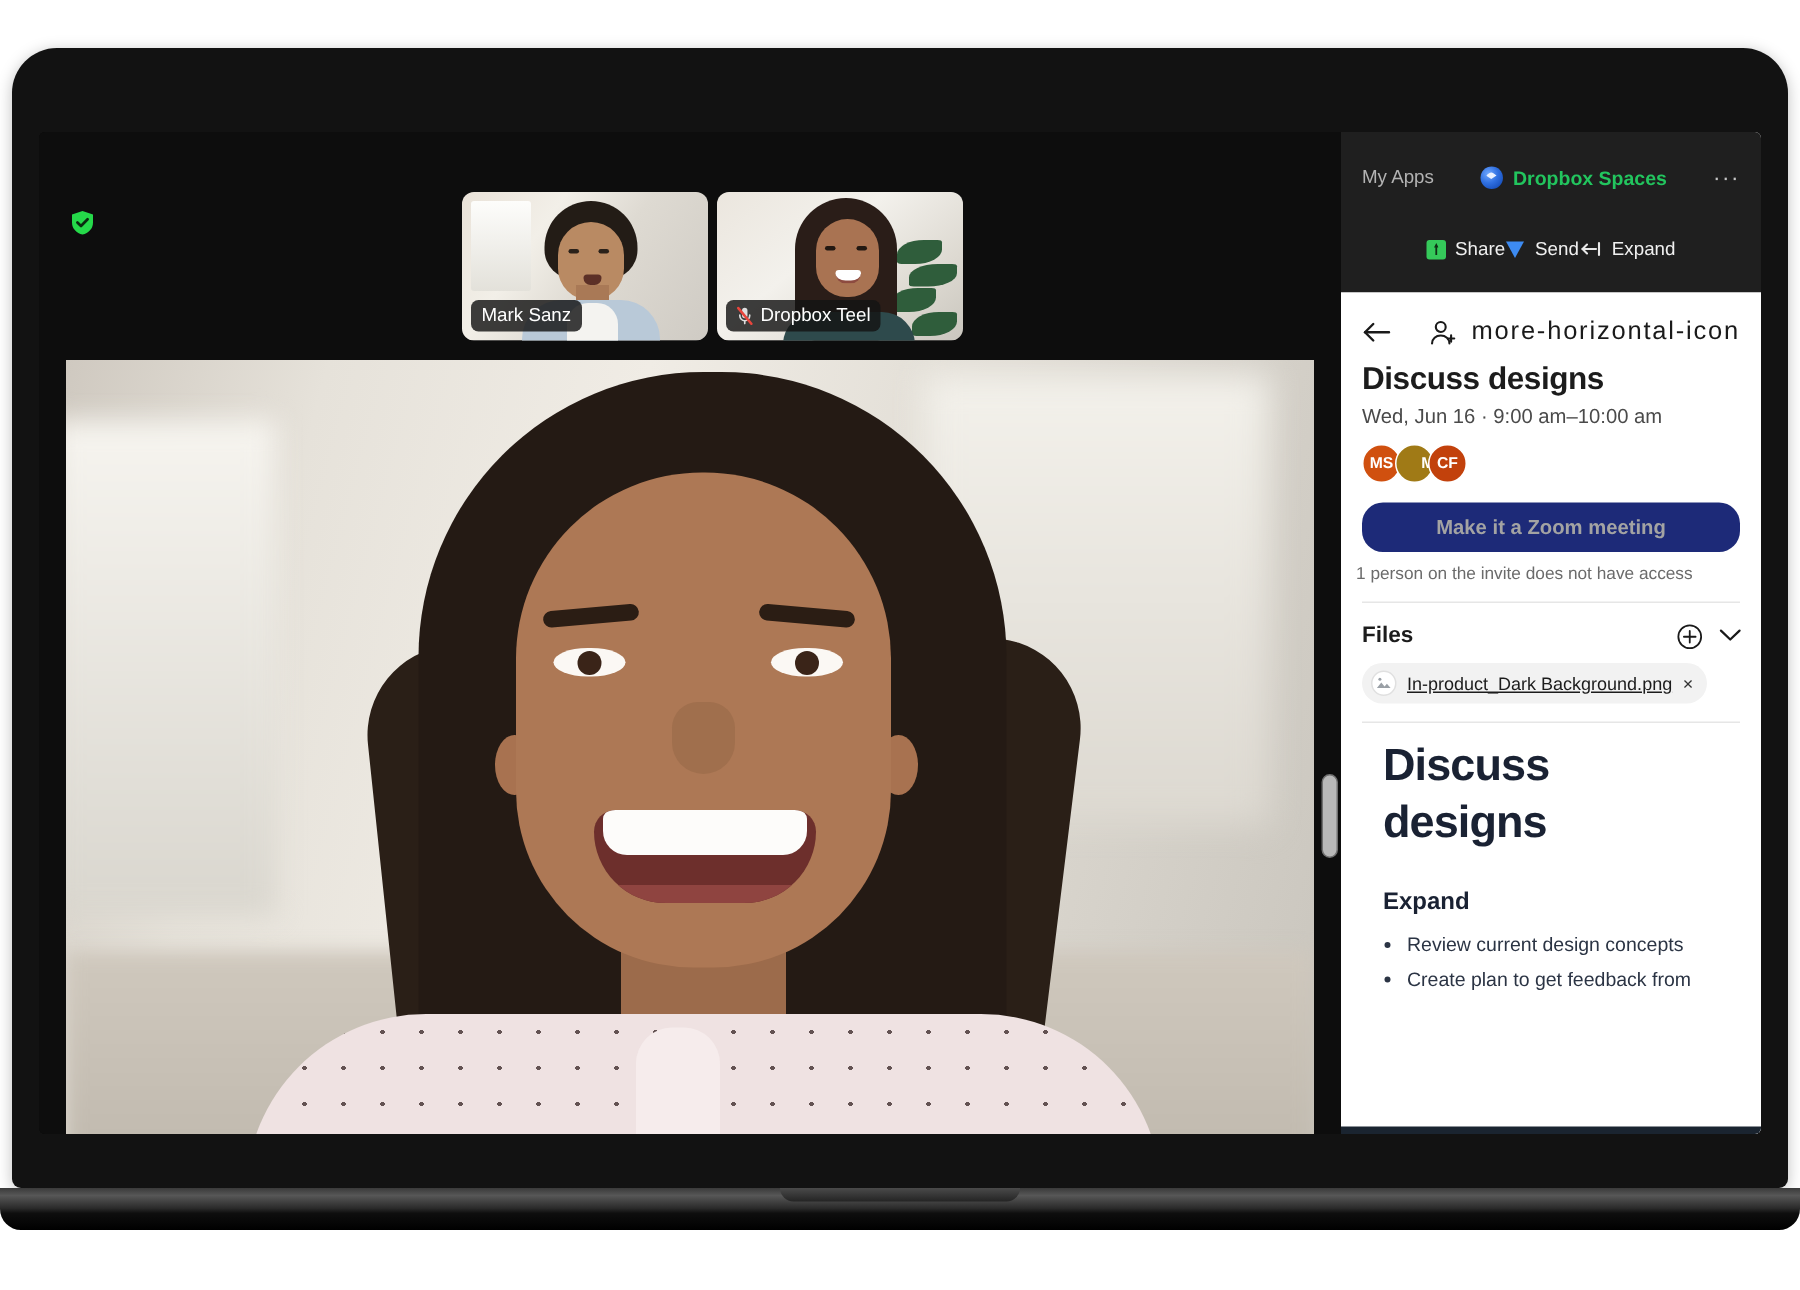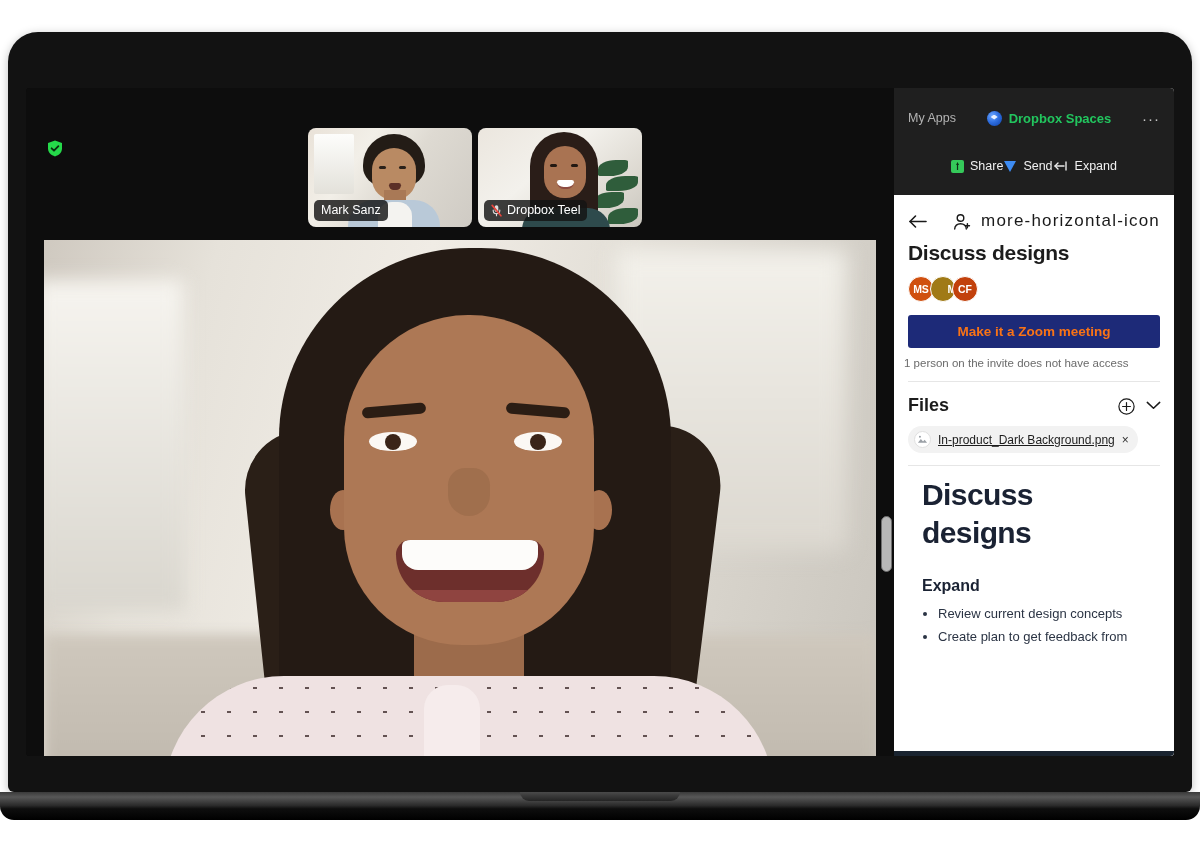--- a/index.html
+++ b/index.html
@@ -248,38 +248,38 @@
   }
   #avatars { display: flex; padding: 11px 14px 0 14px; }
   .avatar {
     width: 26px; height: 26px; border-radius: 50%;
     color: #fff; font-size: 10.5px; font-weight: bold;
     display: flex; align-items: center; justify-content: center;
     border: 1.6px solid #fff; margin-right: -4px;
   }
   #zoom-btn {
     margin: 13px 14px 0 14px;
-    height: 33px; border-radius: 3px;
+    height: 33px; border-radius: 14px;
     background: #1d2a78;
-    color: #f97316; font-size: 13.5px; font-weight: bold;
+    color: #a3a3a3; font-size: 13.5px; font-weight: bold;
     display: flex; align-items: center; justify-content: center;
     cursor: pointer; border: none; width: calc(100% - 28px);
     font-family: "Liberation Sans", sans-serif;
   }
   #access-note {
     text-align: left; font-size: 11.5px; color: #6b6b6b;
     padding: 9px 10px 12px 10px;
   }
   .divider { height: 1px; background: #e6e6e6; margin: 0 14px; }
 
   .section-row {
     display: flex; align-items: center;
     padding: 13px 14px 10px 14px;
   }
-  .section-title { font-size: 18px; font-weight: bold; color: #1c1c1c; flex: 1; }
+  .section-title { font-size: 15px; font-weight: bold; color: #1c1c1c; flex: 1; }
   .plus-ico { width: 16px; height: 16px; margin-right: 12px; cursor: pointer; }
   .chev-ico { width: 14px; height: 9px; cursor: pointer; }
 
   #file-chip {
     display: inline-flex; align-items: center; gap: 7px;
     margin: 0 14px 12px 14px;
     background: #f2f2f2; border-radius: 14px;
     padding: 5px 9px 5px 6px;
     font-size: 12px; color: #1c1c1c;
     max-width: calc(100% - 28px);
@@ -469,20 +469,21 @@
               <svg viewBox="0 0 18 18" width="18" height="18">
                 <circle cx="7.5" cy="5" r="3.3" stroke="#1a1a1a" stroke-width="1.4" fill="none"></circle>
                 <path d="M1.7 16c0-3.3 2.6-5.3 5.8-5.3s5.8 2 5.8 5.3" stroke="#1a1a1a" stroke-width="1.4" fill="none" stroke-linecap="round"></path>
                 <path d="M14.4 10.6v4.2M12.3 12.7h4.2" stroke="#1a1a1a" stroke-width="1.4" stroke-linecap="round"></path>
               </svg>
             </span>
             <span id="head-dots">more-horizontal-icon</span>
           </div>
 
           <div id="meeting-title">Discuss designs</div>
+          <div id="meeting-time">Wed, Jun 16 · 9:00 am–10:00 am</div>
 
           <div id="avatars">
             <span class="avatar" style="background: rgb(208, 80, 15);">MS</span>
             <span class="avatar" style="background: rgb(160, 122, 22); padding-left: 24px;">MT</span>
             <span class="avatar" style="background: #c2410c;">CF</span>
           </div>
 
           <button id="zoom-btn">Make it a Zoom meeting</button>
           <div id="access-note">1 person on the invite does not have access</div>
 

